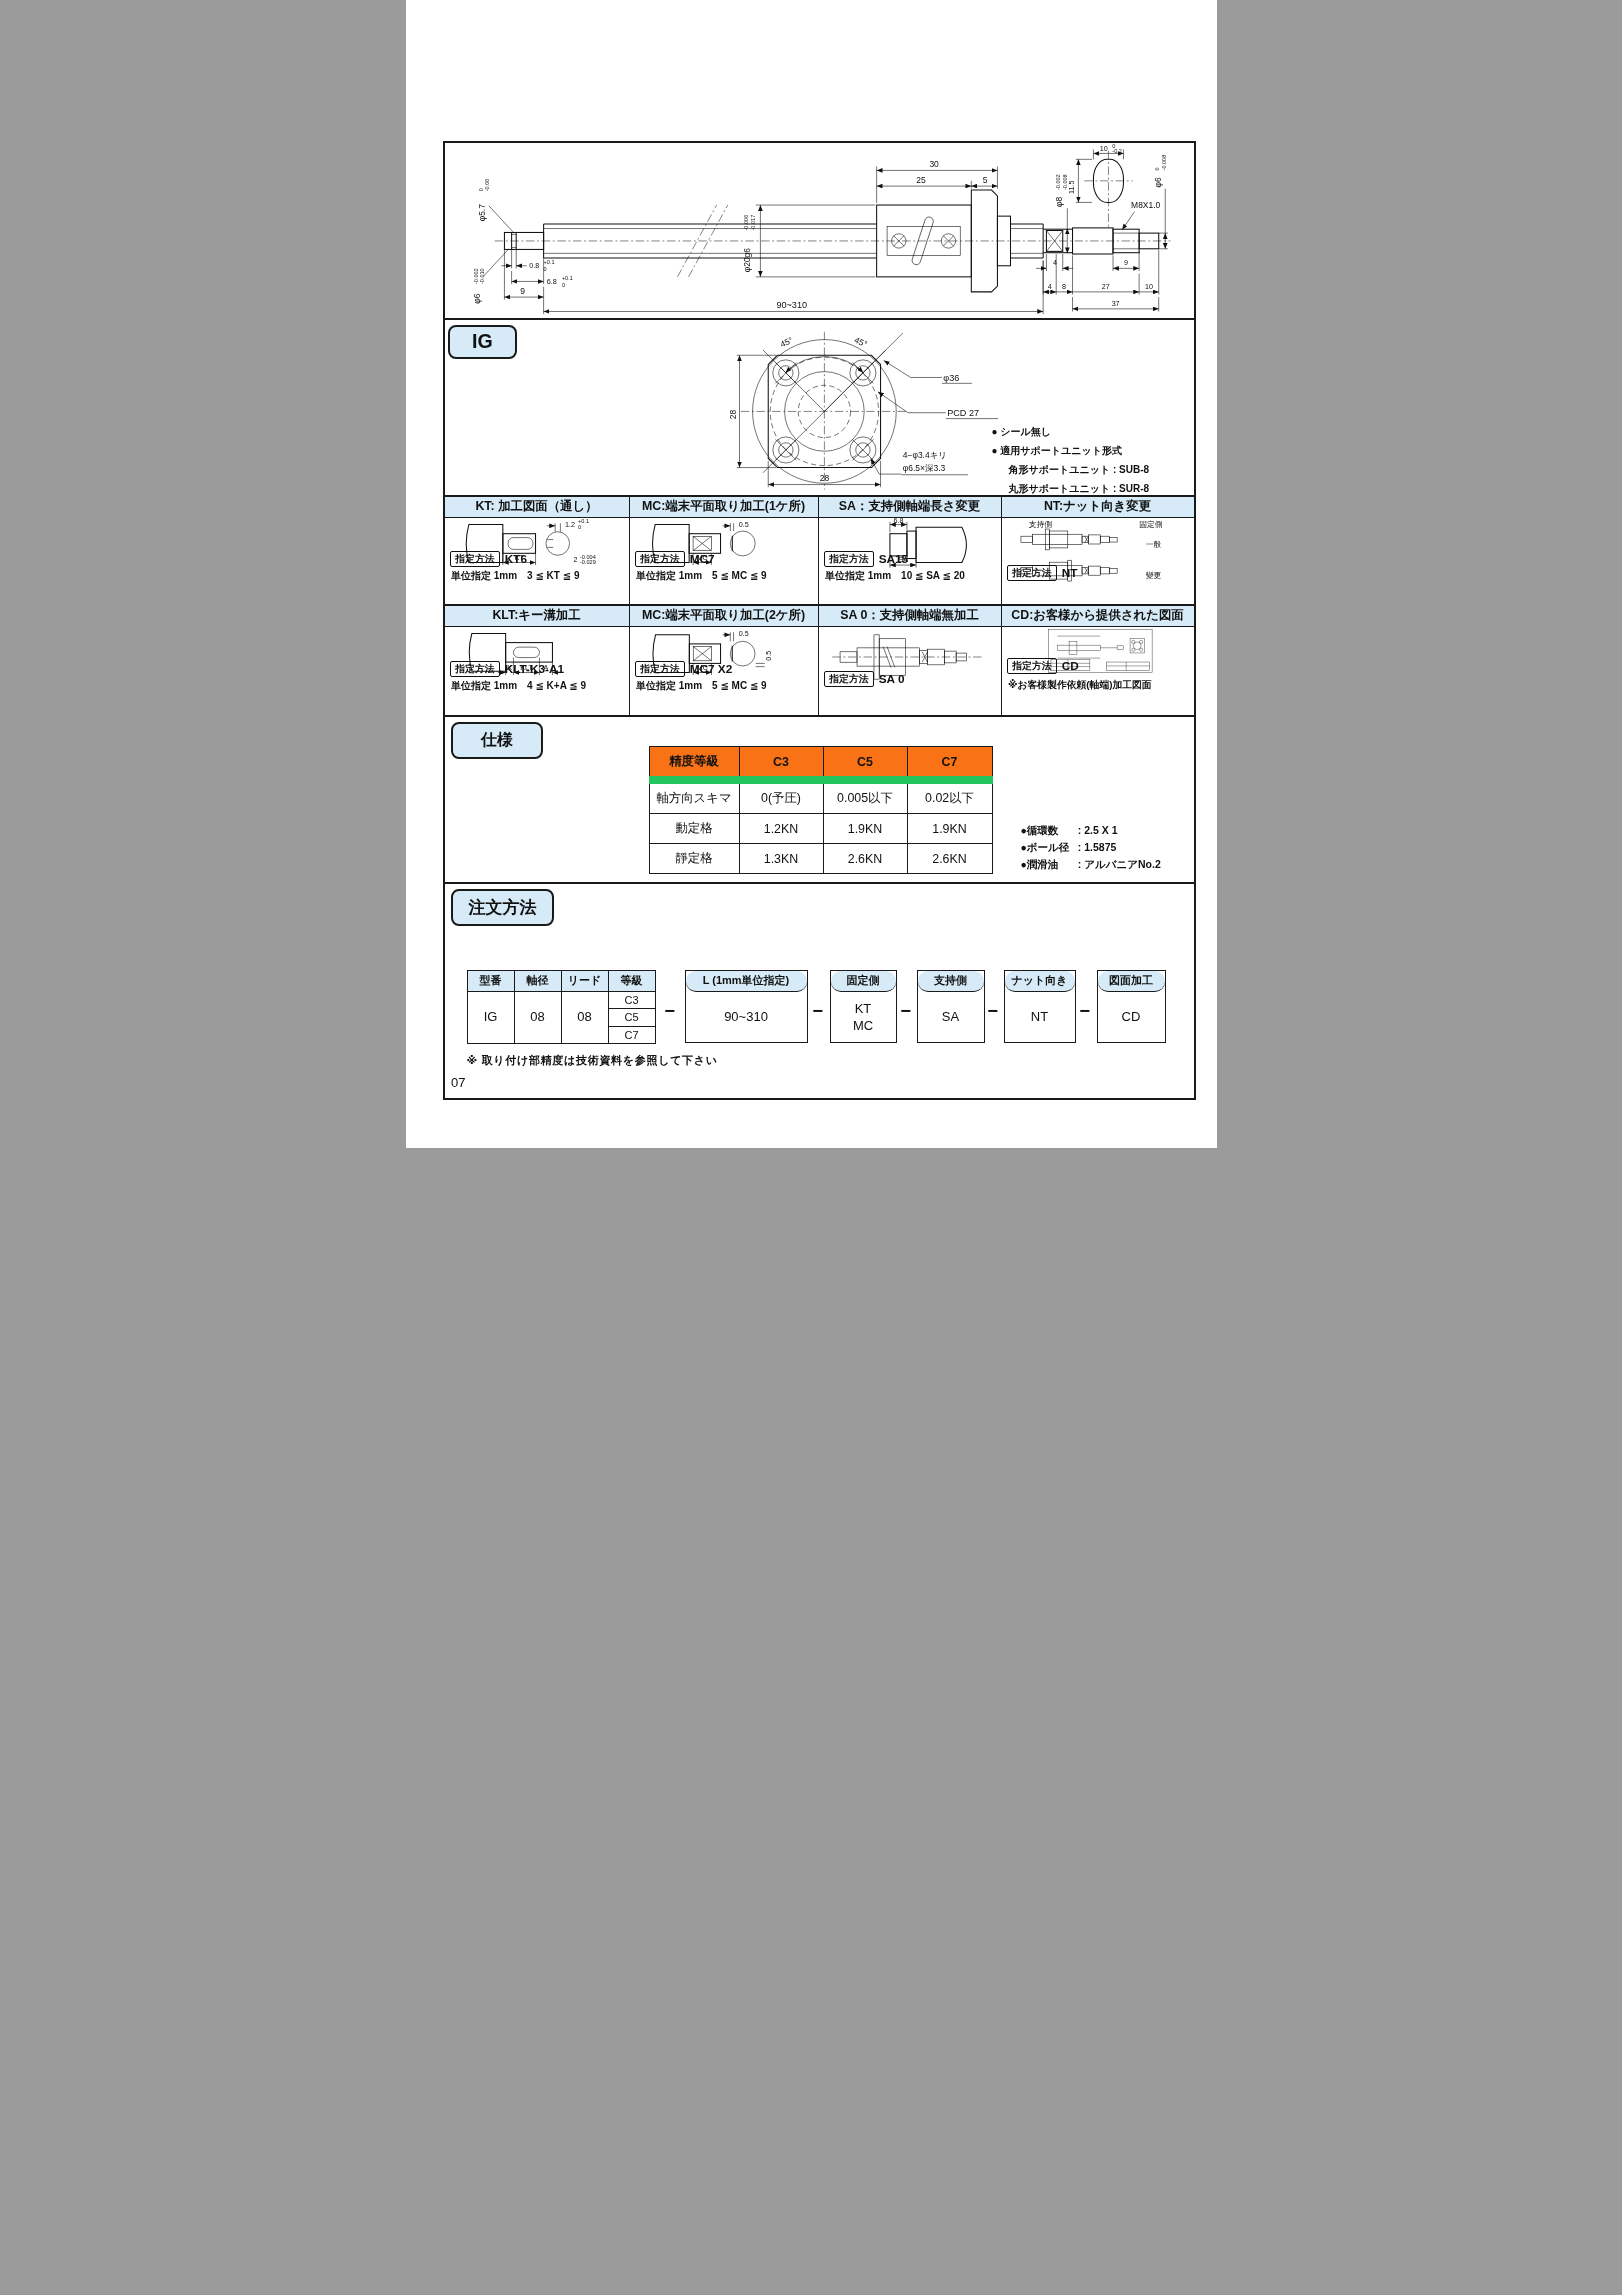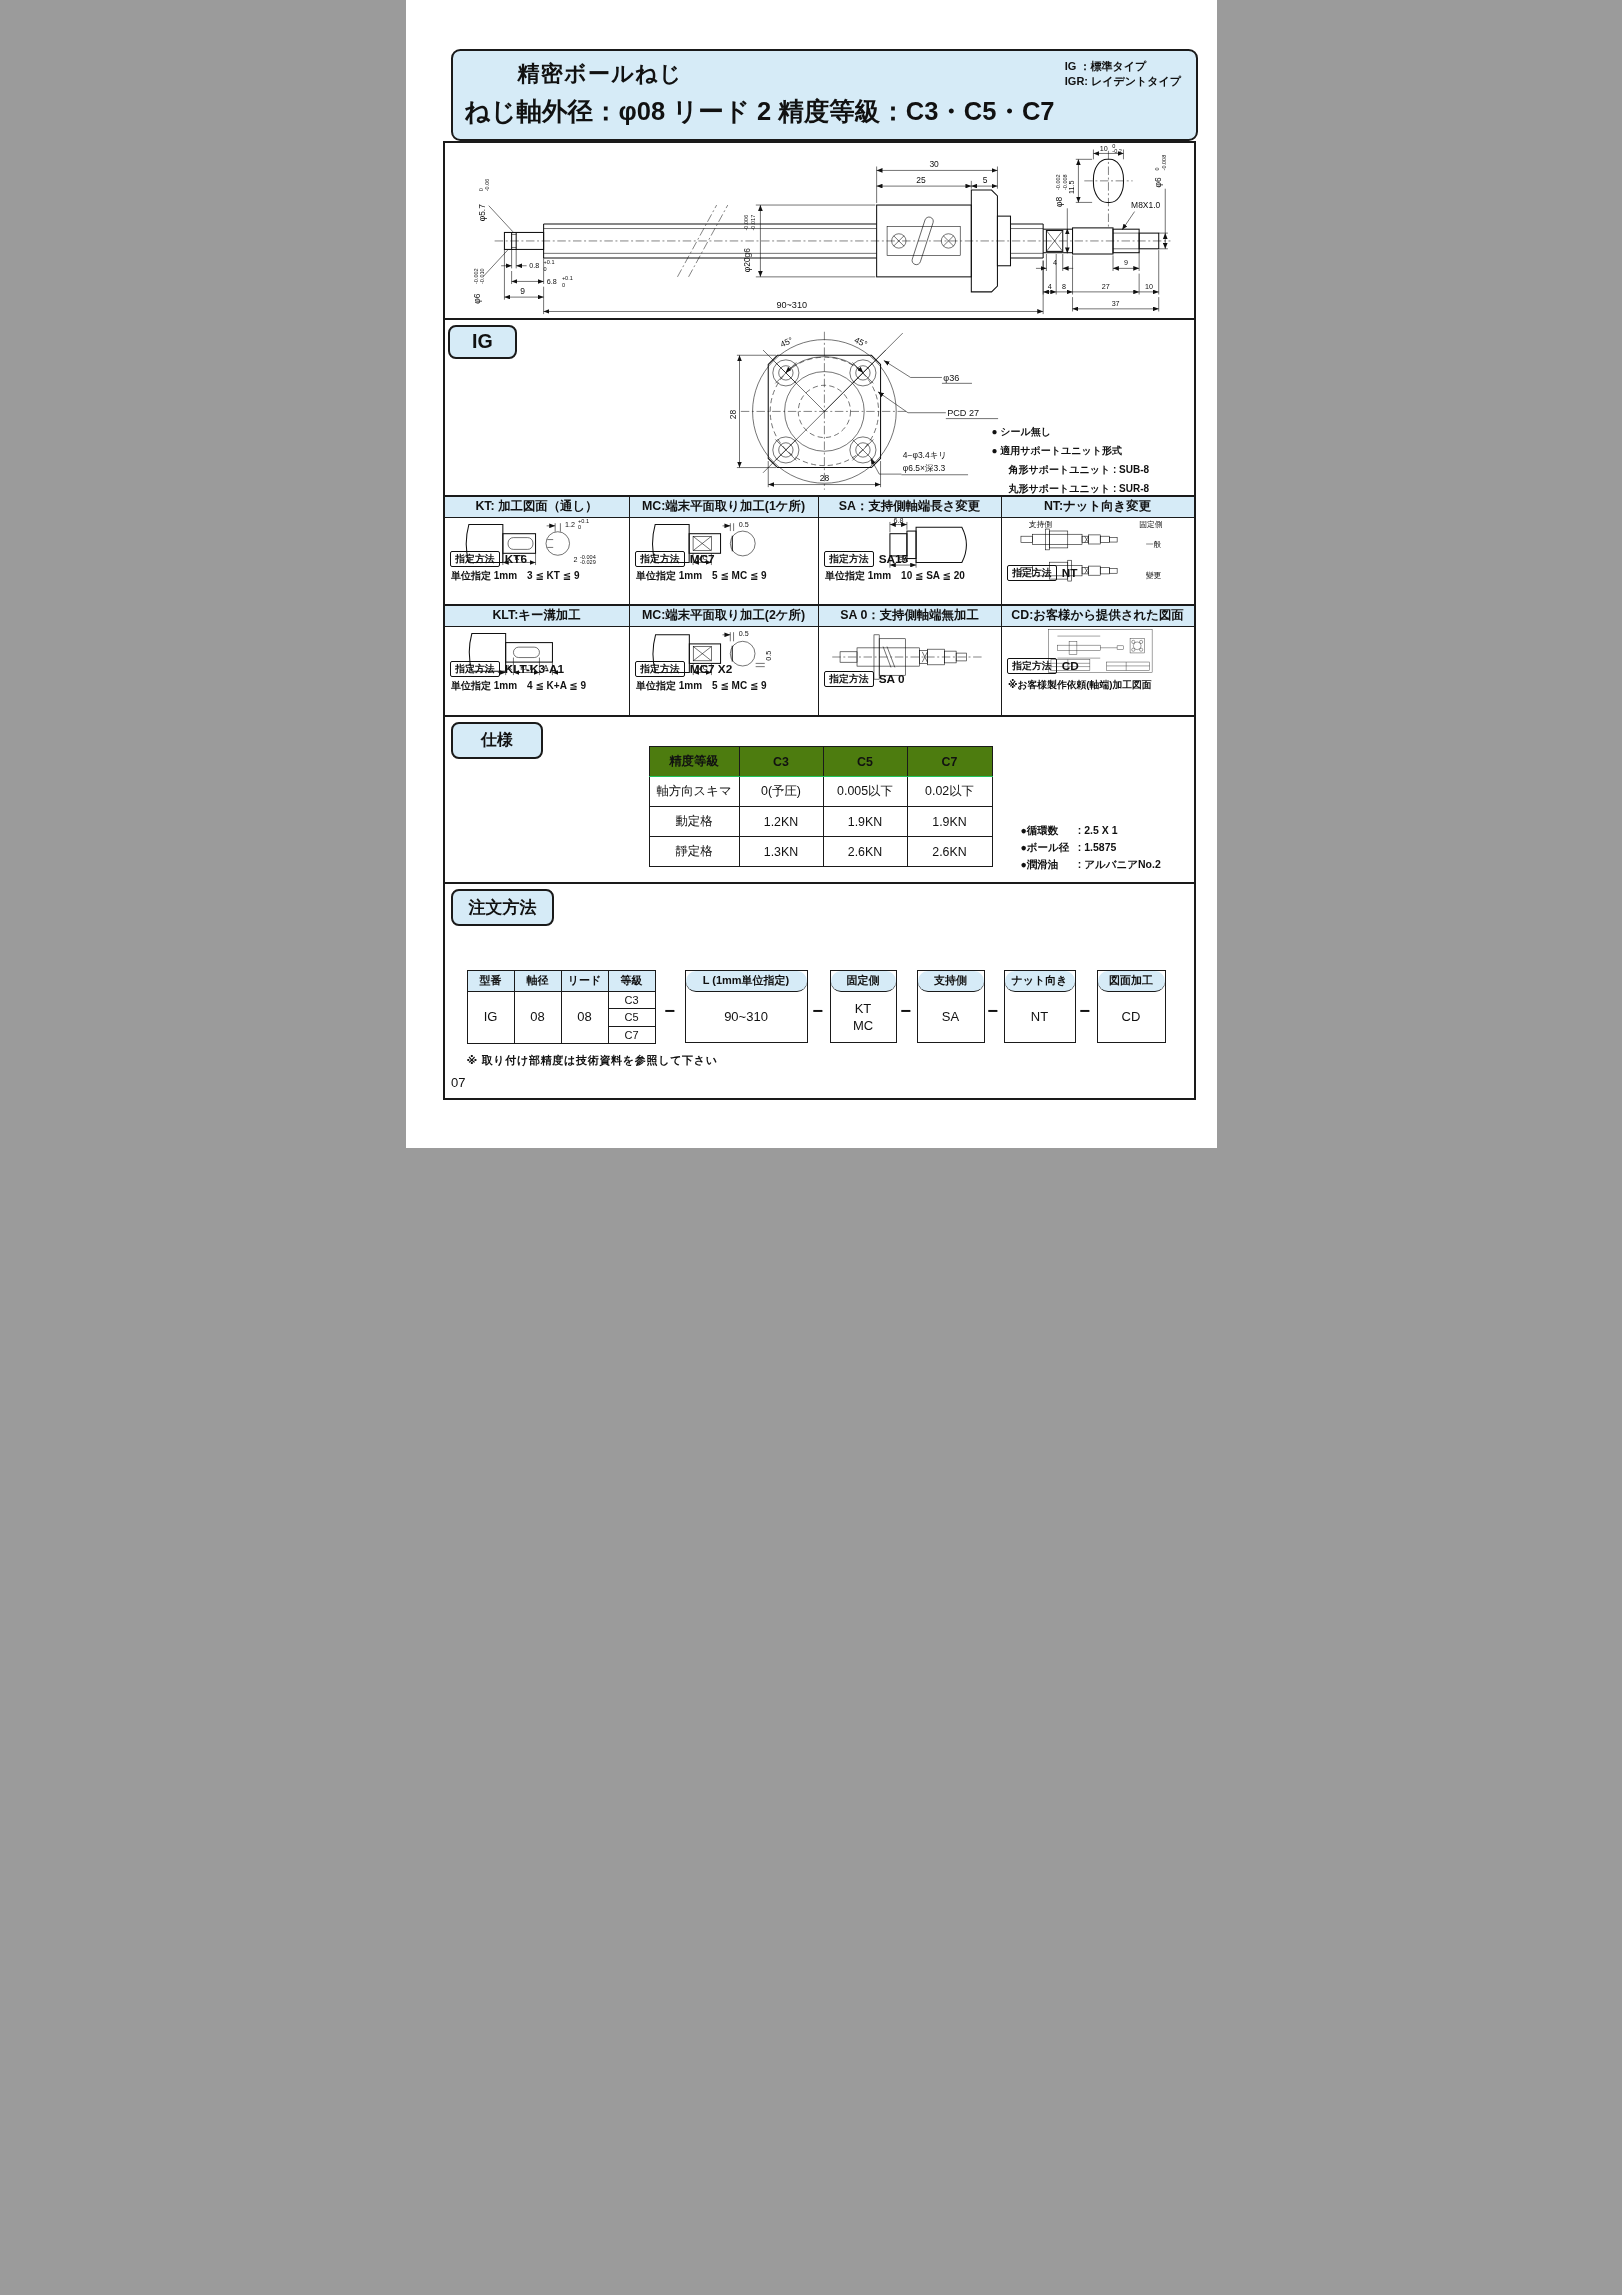--- a/index.html
+++ b/index.html
@@ -28,21 +28,21 @@
   .spec-val{font-size:11.8px;font-weight:bold;}
   .unit-line{position:absolute;left:6.5px;font-size:10px;font-weight:bold;white-space:nowrap;}
   .sec-spec{height:165px;border-bottom:2px solid #1a1a1a;}
   .sec-order{height:213px;}
   
   .badge{position:absolute;background:#d6ebf7;border:2px solid #1a1a1a;border-radius:7.9px;
          display:flex;align-items:center;justify-content:center;font-weight:bold;}
   
   .spec-table{position:absolute;left:204px;top:29px;border-collapse:collapse;}
   .spec-table td{border:1.4px solid #1a1a1a;text-align:center;font-size:12.4px;height:27px;}
-  .spec-table tr.hd td{background:#4d7c0f;font-weight:bold;border-bottom:1px solid #22c55e;}
+  .spec-table tr.hd td{background:#f97316;font-weight:bold;border-bottom:8px solid #22c55e;}
   .spec-table td.c0{width:87px;}.spec-table td.c1{width:81px;}
   .spec-table td.c2{width:81px;}.spec-table td.c3{width:82px;}
   .spec-notes{position:absolute;left:576px;top:105px;font-size:10.5px;font-weight:bold;line-height:17px;}
   .spec-notes .row{display:flex;}
   .spec-notes .lb{width:51px;}
   
   .obox{position:absolute;border:1.4px solid #1a1a1a;}
   .obox .oh{height:19.6px;background:#d6ebf7;border-bottom:1.6px solid #1a1a1a;
             font-size:11px;font-weight:bold;text-align:center;line-height:19.6px;white-space:nowrap;border-radius:10px;}
   .obox .ob{position:relative;height:50px;display:flex;align-items:center;justify-content:center;
@@ -77,28 +77,20 @@
 <div class="page">
 
   <svg width="0" height="0" style="position:absolute">
       <defs>
     <marker id="ar" markerWidth="11" markerHeight="8" refX="10" refY="4" orient="auto-start-reverse">
       <path d="M0,0 L10,4 L0,8 z" fill="#111"></path>
     </marker>
   </defs>
     </svg>
 
-  <div class="header-box">
-    <div class="hdr-title">精密ボールねじ</div>
-    <div class="hdr-sub">ねじ軸外径：φ08 リード 2 精度等級：C3・C5・C7</div>
-    <div class="hdr-type">
-      <div>IG ：標準タイプ</div>
-      <div>IGR: レイデントタイプ</div>
-    </div>
-  </div>
 
   <div class="main-box">
 
     <div class="sec sec-drawing">
       <svg viewBox="0 0 1145 268" width="749" height="175">
         <line class="cl" x1="75" y1="150" x2="1110" y2="150"></line>
 
         <rect class="oln" x="90" y="137" width="60" height="26"></rect>
         <line class="oln" x1="101" y1="137" x2="101" y2="163"></line>
           <line class="oln" x1="108" y1="137" x2="108" y2="163"></line>

